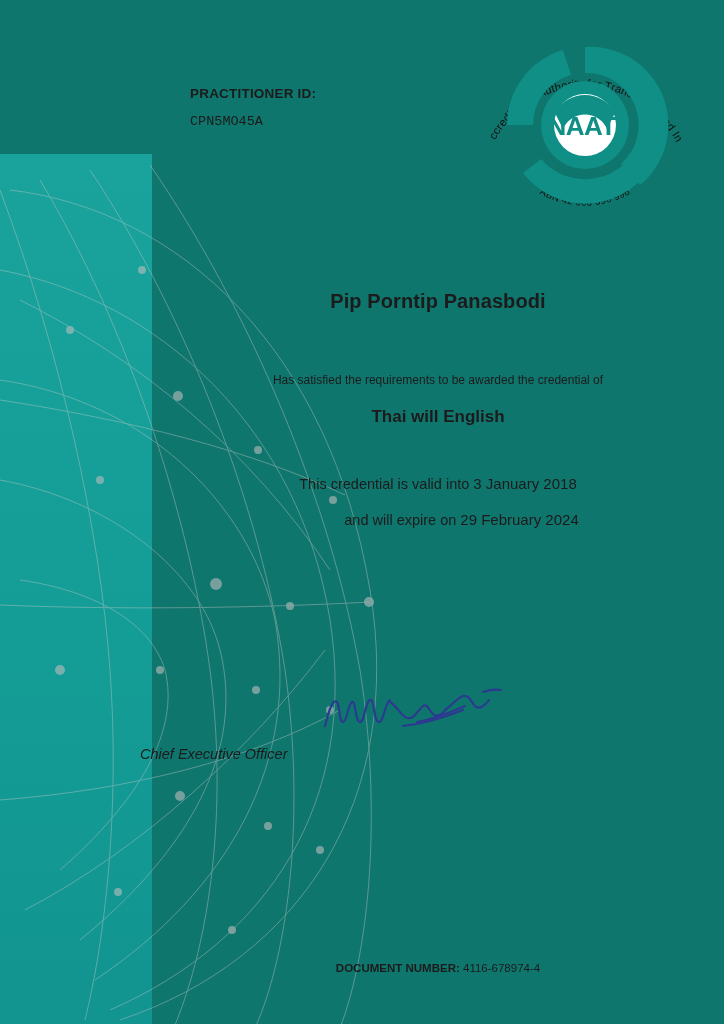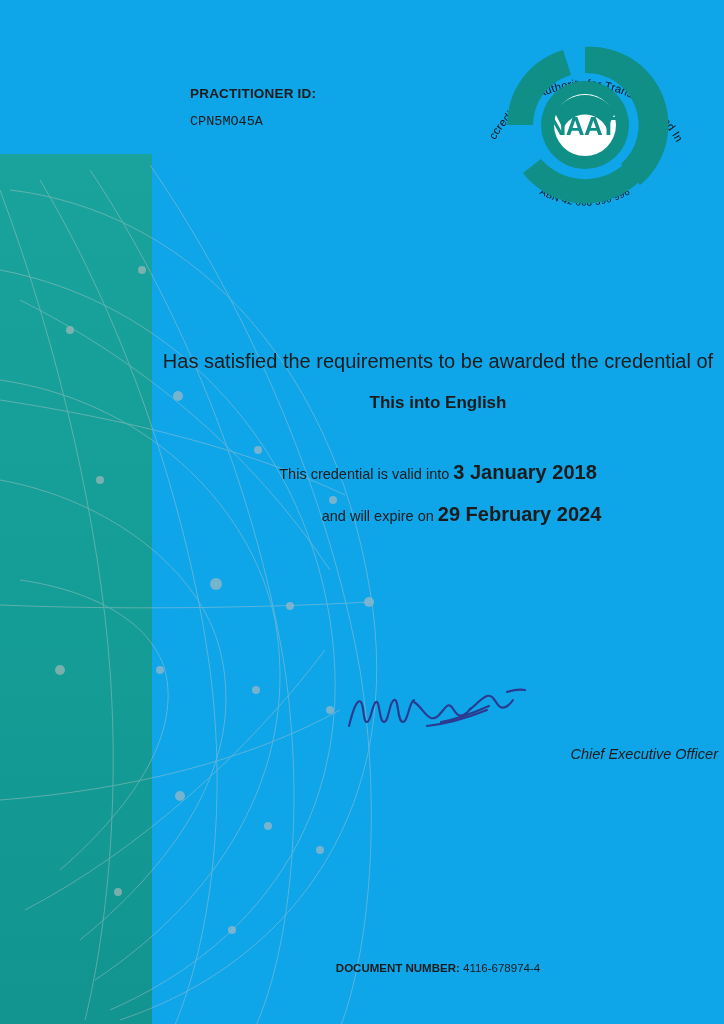--- a/index.html
+++ b/index.html
@@ -7,21 +7,21 @@
     padding: 0;
     background: #ffffff;
   }
   body {
     font-family: "Liberation Sans", sans-serif;
   }
   .page {
     position: relative;
     width: 724px;
     height: 1024px;
-    background: #0ea5e9;
+    background: #0f766e;
     overflow: hidden;
   }
   
   .teal-band {
     position: absolute;
     left: 0;
     top: 154px;
     width: 152px;
     height: 870px;
     background: #16a09a;
@@ -73,21 +73,21 @@
     text-align: center;
     color: #1b1b1b;
   }
   .name {
     font-size: 20px;
     font-weight: bold;
     letter-spacing: 0.1px;
   }
   .satisfied {
     margin-top: 60px;
-    font-size: 20px;
+    font-size: 12px;
   }
   .credential {
     margin-top: 36px;
     font-size: 17px;
     font-weight: bold;
   }
   .direction {
     margin-top: 20px;
     font-size: 17px;
     font-weight: bold;
@@ -95,30 +95,30 @@
   .valid-line {
     margin-top: 48px;
     font-size: 14.5px;
   }
   .expire-line {
     margin-top: 19px;
     font-size: 14.5px;
     padding-left: 47px;
   }
   .valid-line b, .expire-line b {
-    font-weight: bold;
-    font-size: 20px;
+    font-weight: normal;
+    font-size: 15px;
   }
   
   .signature {
     position: absolute;
-    left: 164px;
+    left: 140px;
     top: 680px;
     width: 554px;
-    text-align: right;
+    text-align: left;
   }
   .sig-mark {
     height: 60px;
     display: block;
     margin: 0 auto;
   }
   .sig-title {
     margin-top: 6px;
     font-size: 14.5px;
     font-style: italic;
@@ -208,22 +208,23 @@
       <path d="M-78,0 A78,78 0 0 1 -22,-75 L-14,-50 A52,52 0 0 0 -52,0 Z" fill="#0f8f85"></path>
       <path d="M-62,48 A78,78 0 0 0 62,48 L44,34 A58,58 0 0 1 -44,34 Z" fill="#0f8f85"></path>
       <circle cx="0" cy="0" r="44" fill="#0f8f85"></circle>
       <circle cx="0" cy="0" r="31" fill="#ffffff"></circle>
       <path d="M-30,-12 A34,34 0 0 1 30,-12 L22,4 A24,24 0 0 0 -22,4 Z" fill="#0f8f85"></path>
       <text x="0" y="10" text-anchor="middle" font-family="Liberation Sans, sans-serif" font-size="26" font-weight="bold" fill="#0f8f85" letter-spacing="-0.5">NAATI</text>
     </g>
   </svg>
 
   <div class="content">
+    <div class="name">Pip Porntip Panasbodi</div>
     <div class="satisfied">Has satisfied the requirements to be awarded the credential of</div>
-    <div class="direction">This into English</div>
+    <div class="direction">Thai will English</div>
     <div class="valid-line">
       <span>This credential is valid into </span><b>3 January 2018</b>
     </div>
     <div class="expire-line">
       <span>and will expire on </span><b>29 February 2024</b>
     </div>
   </div>
 
   <div class="signature">
     <svg class="sig-mark" viewBox="0 0 200 60" xmlns="http://www.w3.org/2000/svg">

